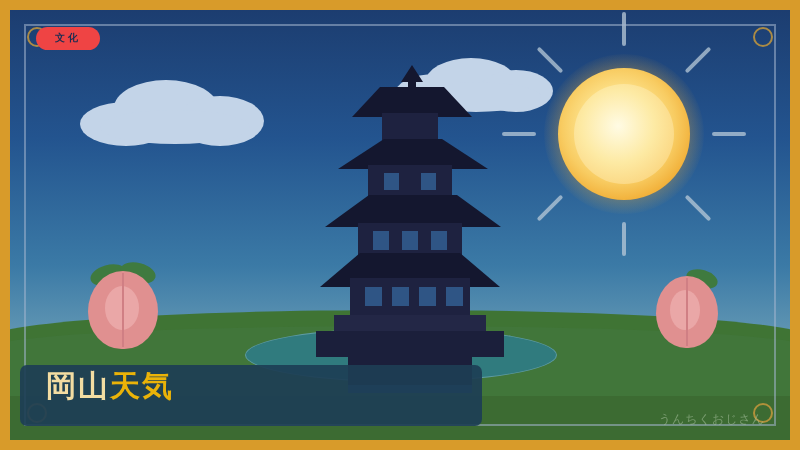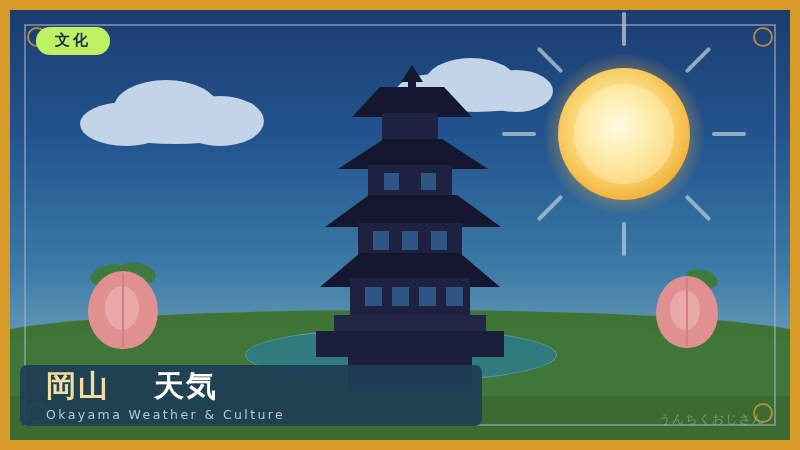--- a/index.html
+++ b/index.html
@@ -191,24 +191,24 @@
     box-sizing: border-box;
     z-index: 41;
   }
 
   
   .badge {
     position: absolute;
     left: 36px;
     top: 27px;
     padding: 6px 19px 7px;
-    background: #bef264;
+    background: #ef4444;
     border-radius: 999px;
     color: #1c2d52;
-    font-size: 15px;
+    font-size: 10px;
     font-weight: bold;
     letter-spacing: 3px;
     z-index: 45;
     line-height: 1;
   }
 
   
   .title-card {
     position: absolute;
     left: 20px;
@@ -217,31 +217,30 @@
     height: 61px;
     background: rgba(29,62,85,0.92);
     border-radius: 7px;
     z-index: 46;
     box-sizing: border-box;
     padding: 6px 0 0 26px;
   }
   .title-line {
     display: flex;
     align-items: baseline;
-    gap: 44px;
     line-height: 1;
   }
   .title-jp-a {
     color: #f3dda2;
     font-size: 30px;
     font-weight: bold;
     letter-spacing: 2px;
   }
   .title-jp-b {
-    color: #ffffff;
+    color: #eab308;
     font-size: 30px;
     font-weight: bold;
     letter-spacing: 2px;
   }
   .title-sub {
     margin-top: 6px;
     color: #b9c7d6;
     font-size: 12.5px;
     letter-spacing: 2.4px;
   }
@@ -371,18 +370,17 @@
 
   <div class="badge">
     <span>文化</span>
   </div>
 
   <div class="title-card">
     <div class="title-line">
       <span class="title-jp-a">岡山</span>
       <span class="title-jp-b">天気</span>
     </div>
-    <div class="title-sub">Okayama Weather &amp; Culture</div>
   </div>
 
   <div class="watermark">うんちくおじさん</div>
 
 </div>
 
 </body></html>

